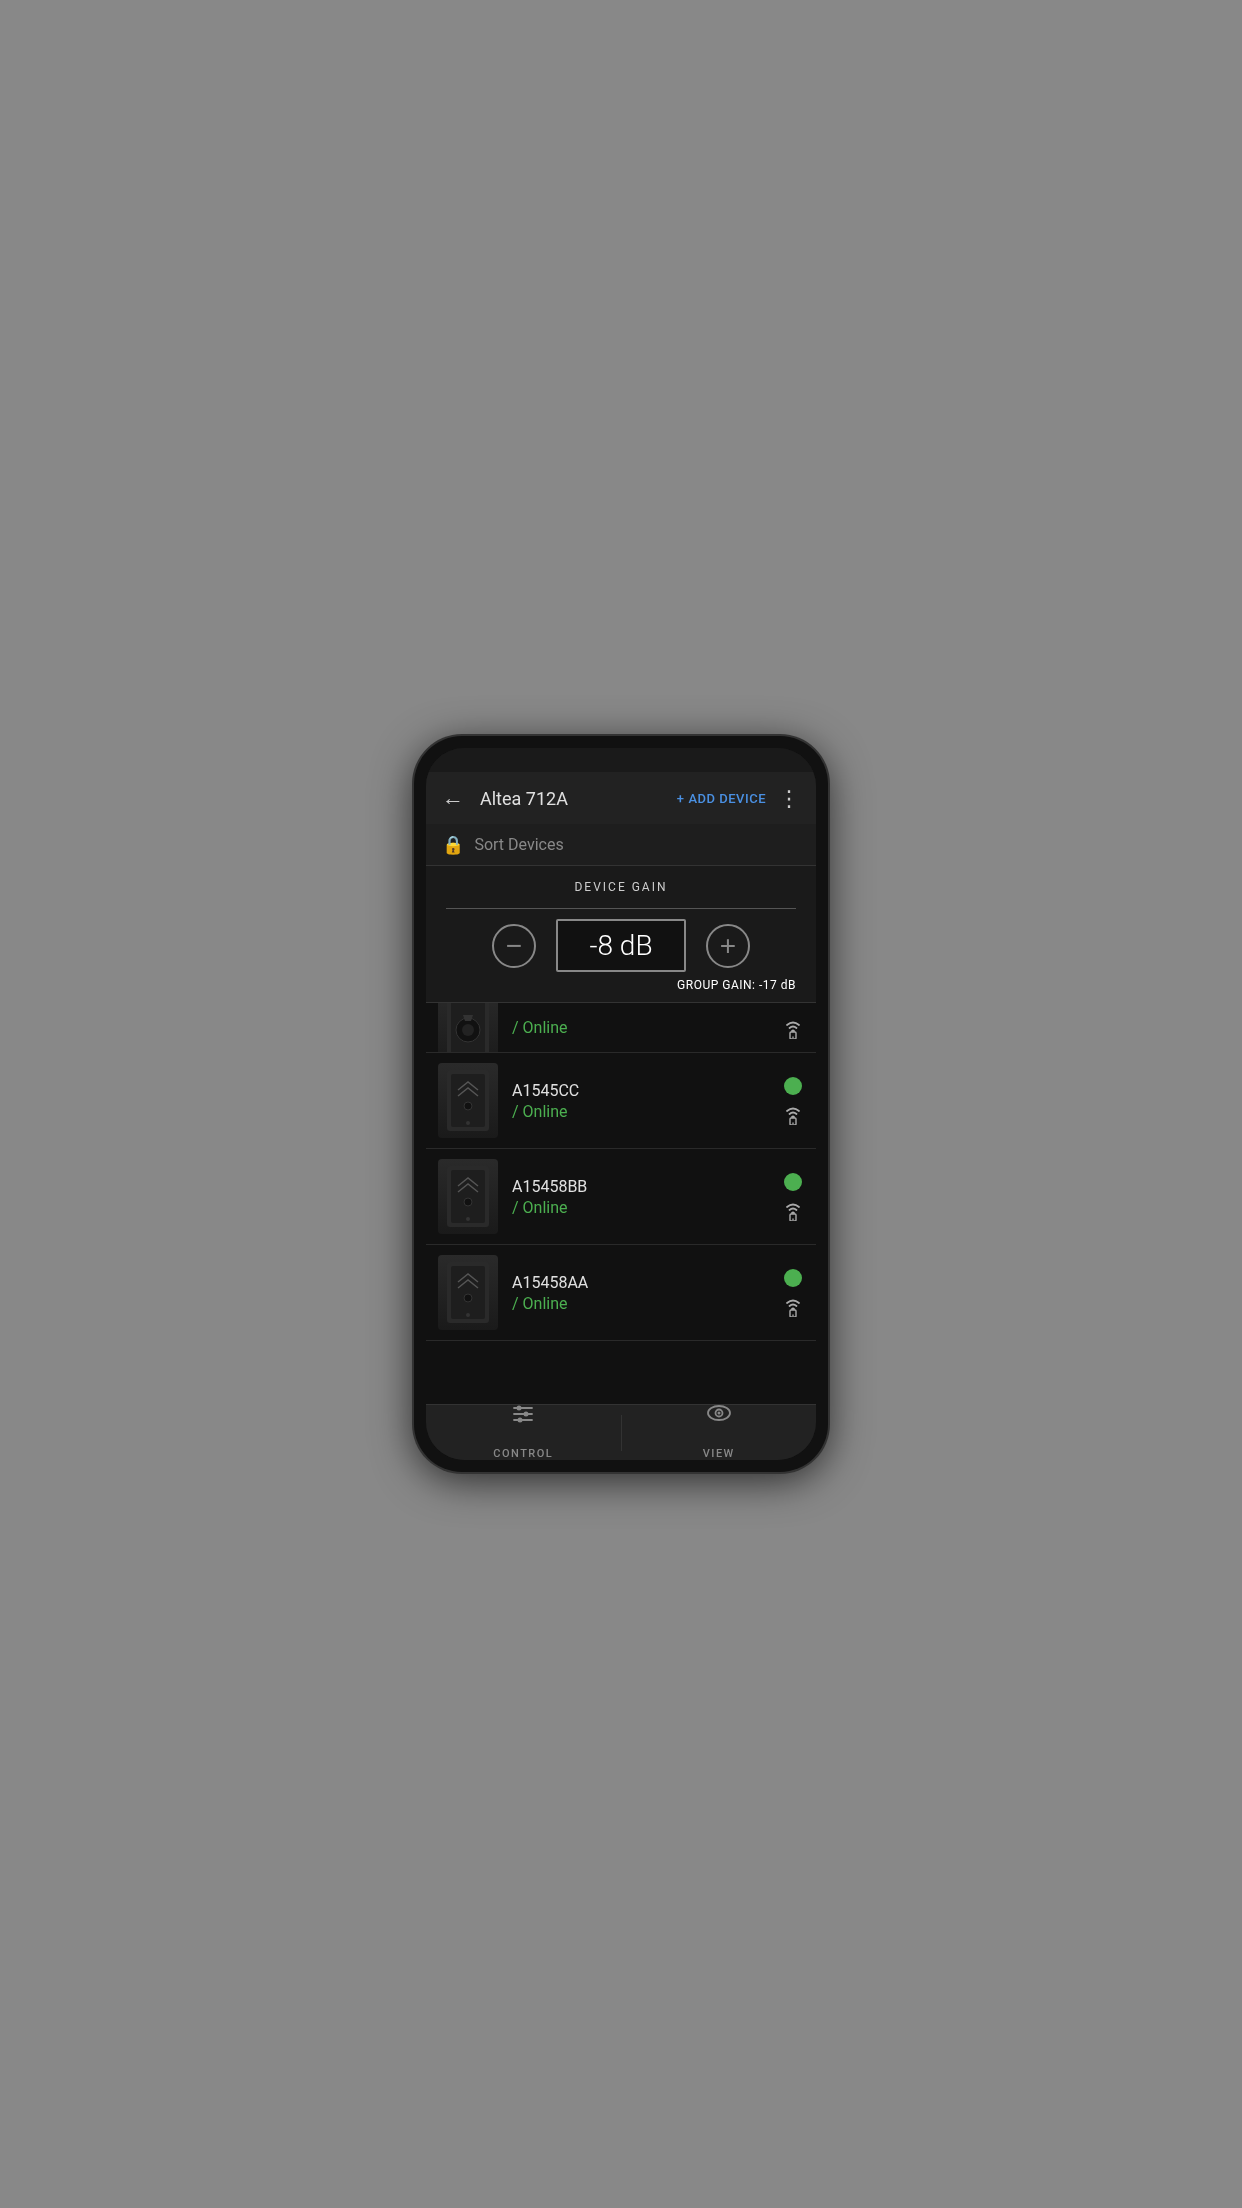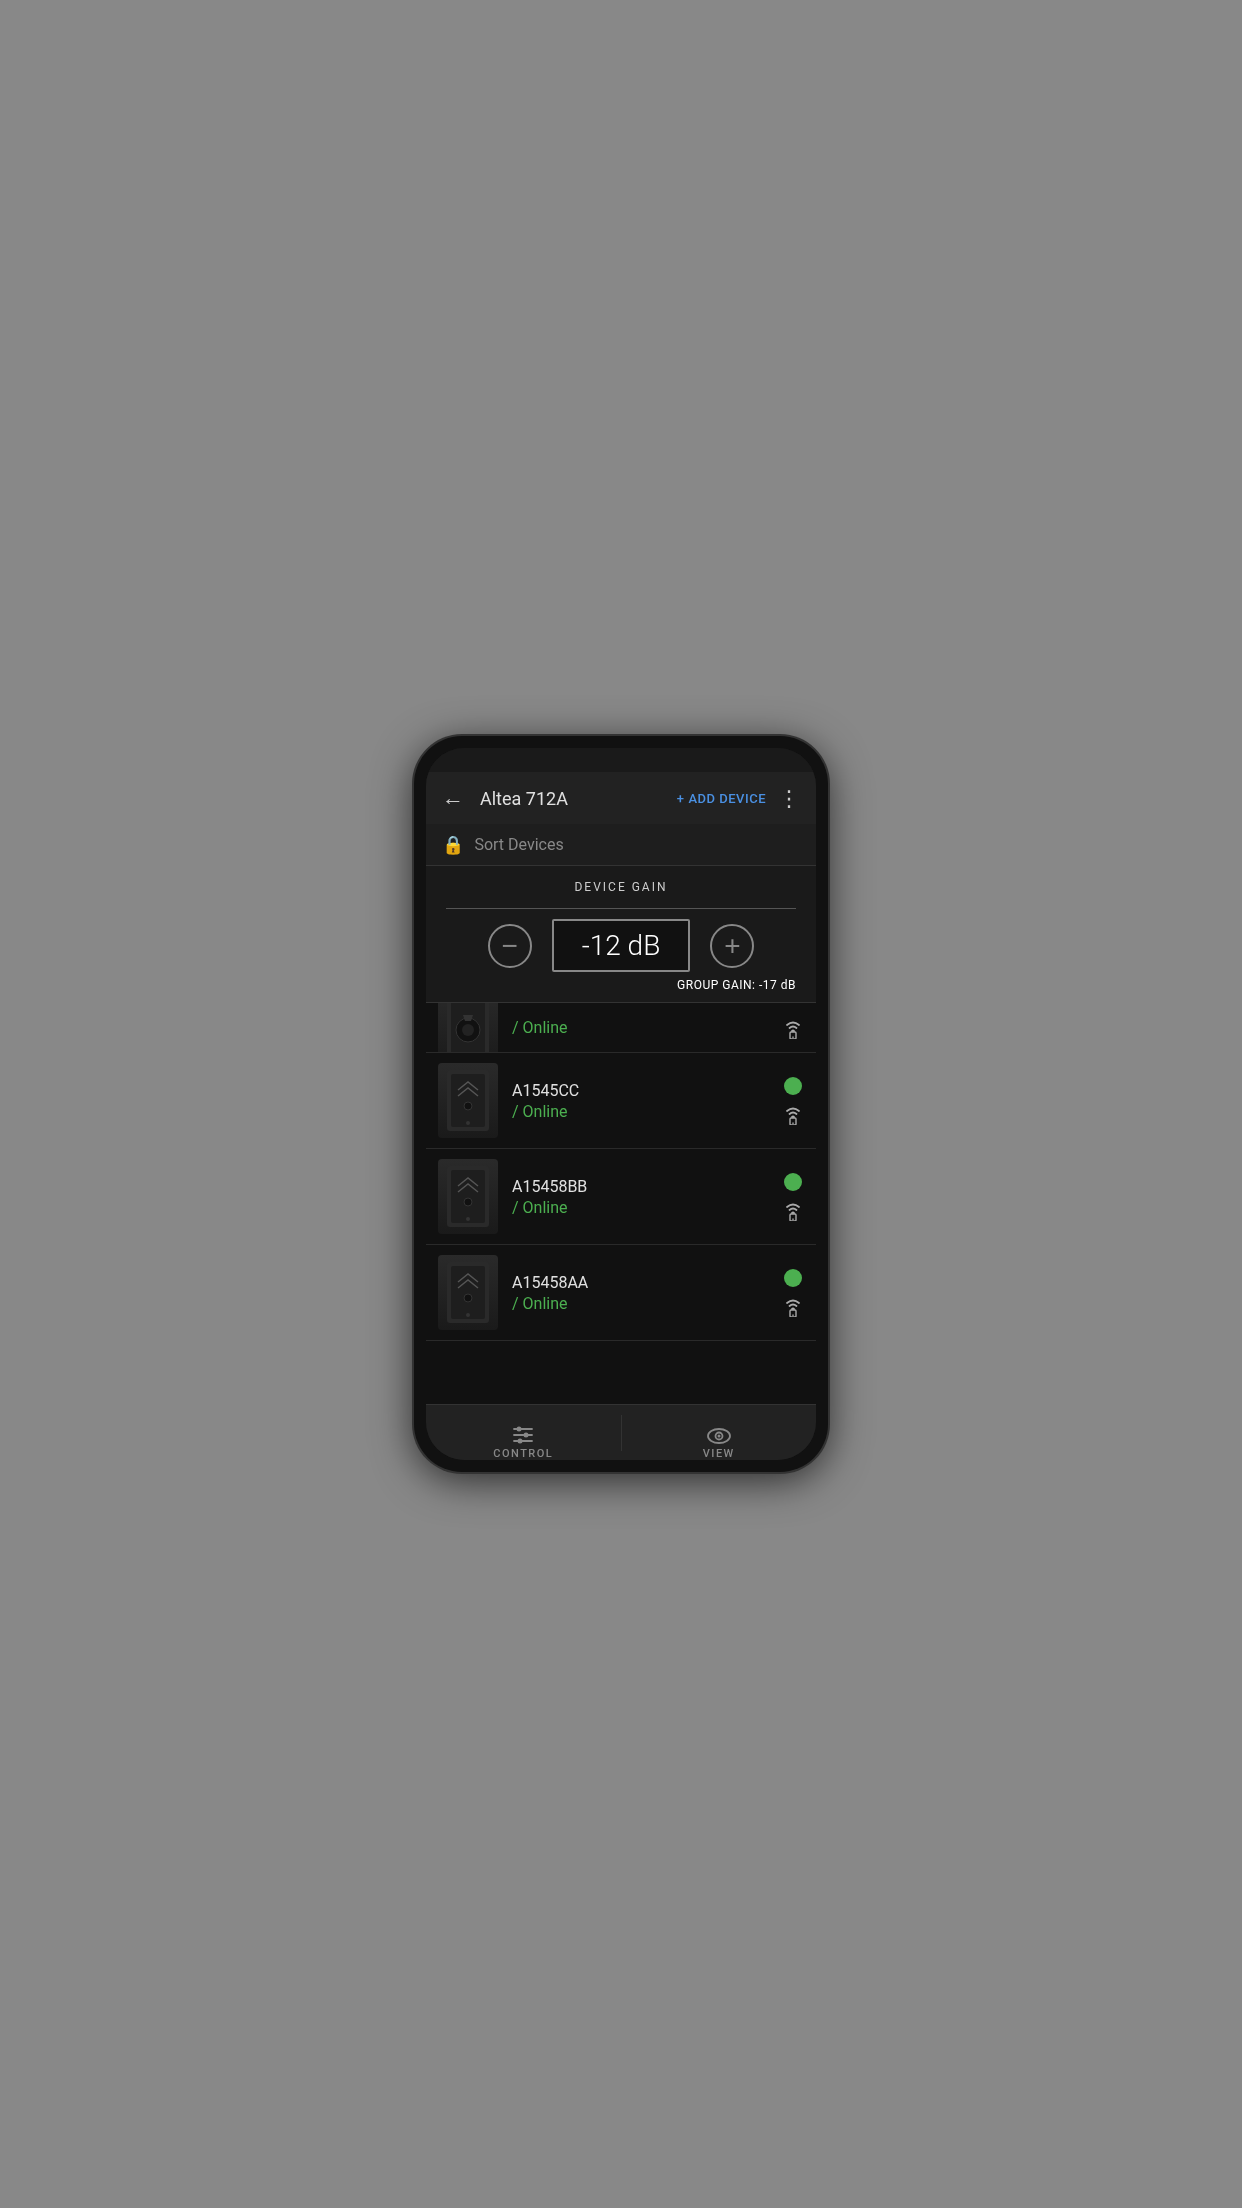--- a/index.html
+++ b/index.html
@@ -261,21 +261,21 @@
       display: flex;
       align-items: center;
       border-top: 1px solid #333;
     }
 
     .nav-item {
       flex: 1;
       display: flex;
       flex-direction: column;
       align-items: center;
-      justify-content: flex-end;
+      justify-content: space-between;
       gap: 3px;
       cursor: pointer;
       height: 100%;
     }
 
     .nav-label {
       color: #888;
       font-size: 11px;
       letter-spacing: 1.5px;
       font-weight: 500;
@@ -331,21 +331,21 @@
     </div>
 
     <div class="content-area">
 
       <div class="gain-panel">
         <div class="gain-label">DEVICE GAIN</div>
         <div class="gain-control">
           <button class="gain-btn">
             <span>−</span>
           </button>
-          <div class="gain-value">-12 dB</div>
+          <div class="gain-value">-8 dB</div>
           <button class="gain-btn">
             <span>+</span>
           </button>
         </div>
         <div class="group-gain">GROUP GAIN: -17 dB</div>
       </div>
 
       <div class="device-list">
 
         <div class="device-item-partial">

